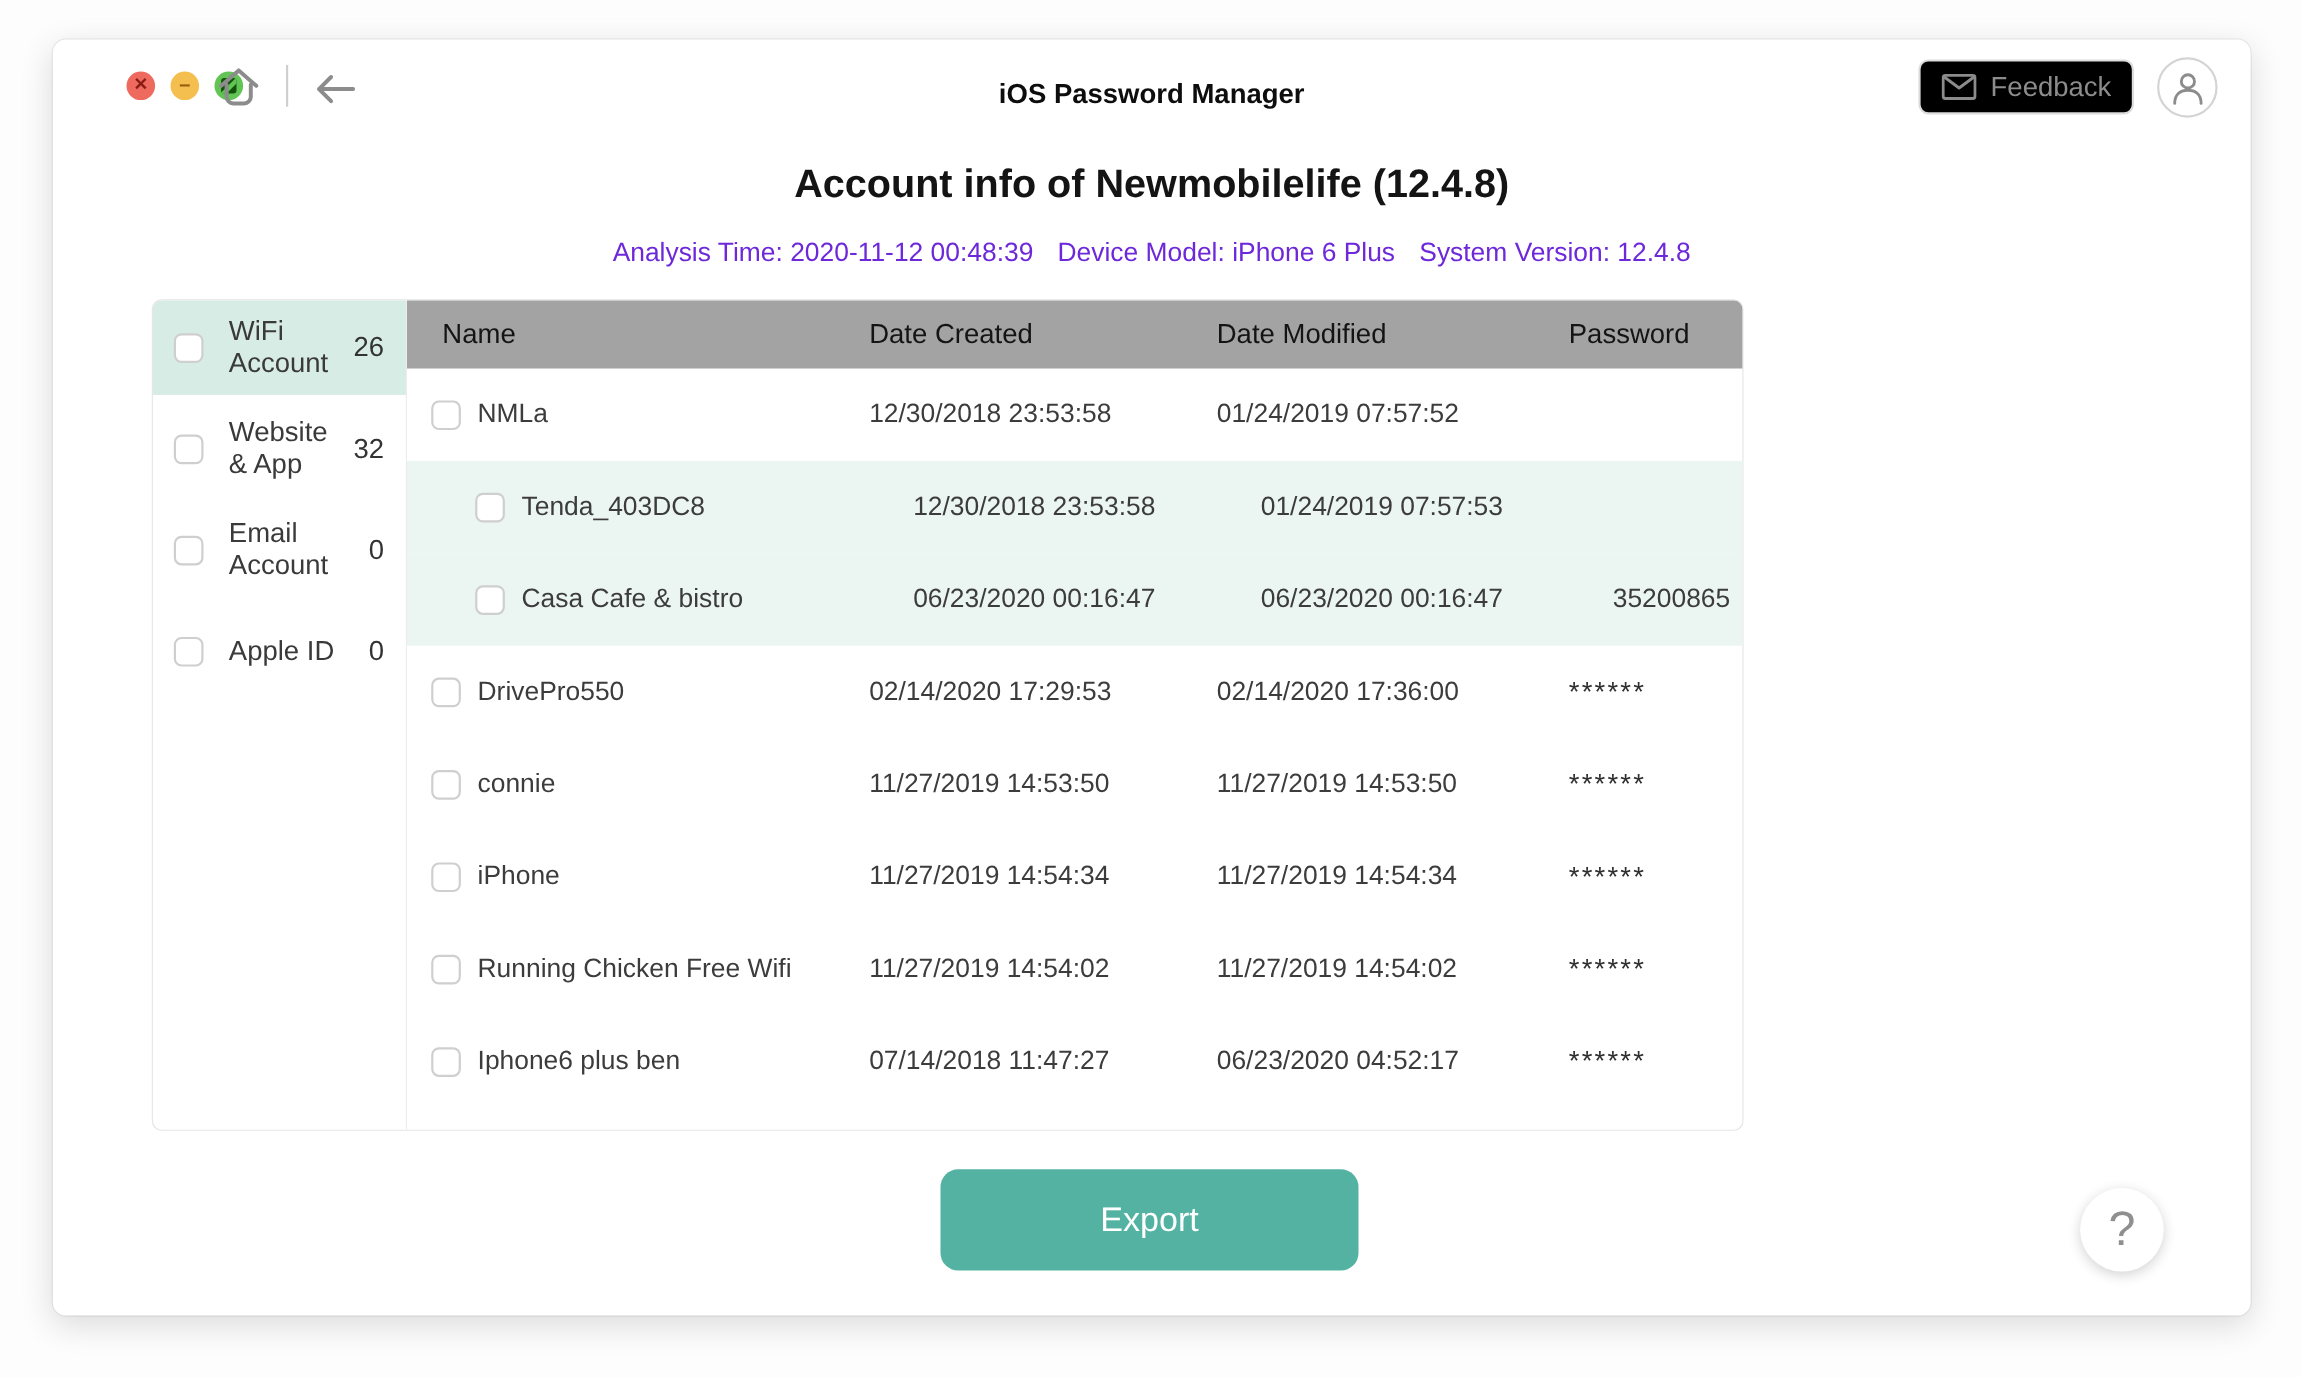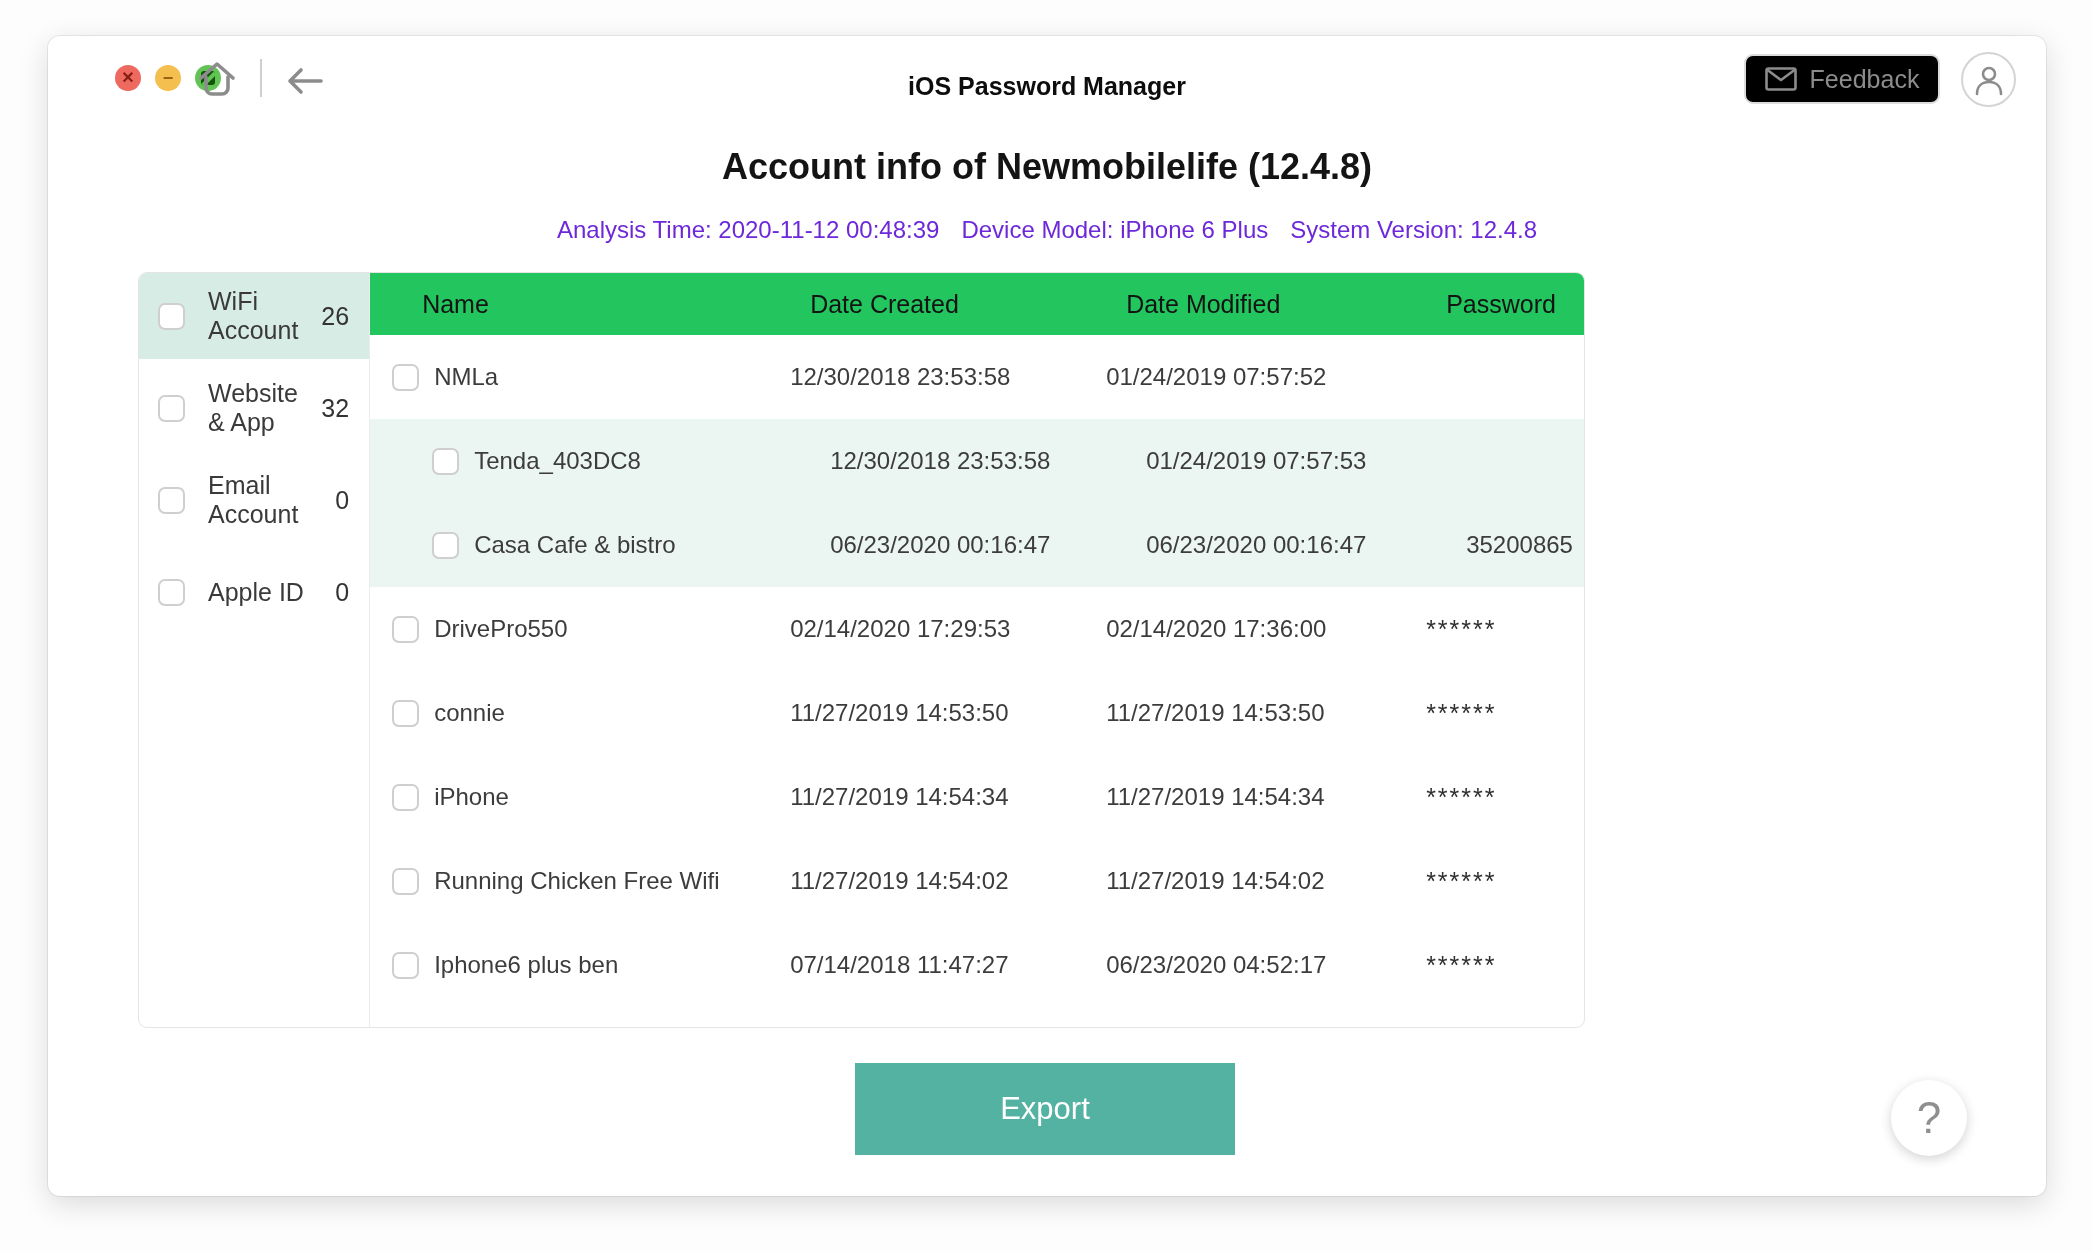--- a/index.html
+++ b/index.html
@@ -53,37 +53,37 @@
   .side-item { height:86px; flex:none; display:flex; align-items:center;
                padding:0 20px 0 19px; gap:23px; cursor:pointer; }
   .side-item.selected { background:#d8ece6; }
   .side-label { font-size:25px; color:#3a3a3a; }
   .side-count { margin-left:auto; font-size:25px; color:#333; }
 
   .checkbox { width:27px; height:27px; border:2px solid #cfcfcf; border-radius:7px;
               background:#fff; flex:none; cursor:pointer; }
 
   .table { flex:1; display:flex; flex-direction:column; }
-  .thead { height:62px; flex:none; background:#22c55e; display:grid;
+  .thead { height:62px; flex:none; background:#a3a3a3; display:grid;
            grid-template-columns:420px 316px 320px 294px 1fr;
-           align-items:center; font-size:25px; color:#141414;padding-left:20px; }
+           align-items:center; font-size:25px; color:#141414; }
   .thead .th-name { padding-left:32px; }
   .trow { height:84px; flex:none; display:grid;
           grid-template-columns:64px 356px 316px 320px 294px 1fr;
           align-items:center; font-size:24px; color:#3c3c3c; cursor:default; }
   .trow.hl { background:#ebf5f1;padding-left:40px; }
   .cb-cell { padding-left:22px; display:flex; align-items:center; }
   .pw.masked { font-size:25px; letter-spacing:2px; color:#2f2f2f; }
   .eye-cell { display:flex; justify-content:center; align-items:center; }
   .eye-btn { width:52px; height:42px; background:none; border:none; cursor:pointer;
              display:flex; align-items:center; justify-content:center; }
 
   
   .export-btn { position:absolute; left:807px; top:1027px; width:380px; height:92px;
-                background:#54b2a2; border:none; border-radius:0;
+                background:#54b2a2; border:none; border-radius:16px;
                 color:#fff; font-size:31px; cursor:pointer; }
   .help-btn { position:absolute; left:1843px; top:1044px; width:76px; height:76px;
               border:none; border-radius:50%; background:#fff;
               box-shadow:0 3px 12px rgba(0,0,0,.18);
               color:#8f8f8f; font-size:44px; line-height:1; cursor:pointer;
               display:flex; align-items:center; justify-content:center; }
 </style>
 </head>
 <body>
 

